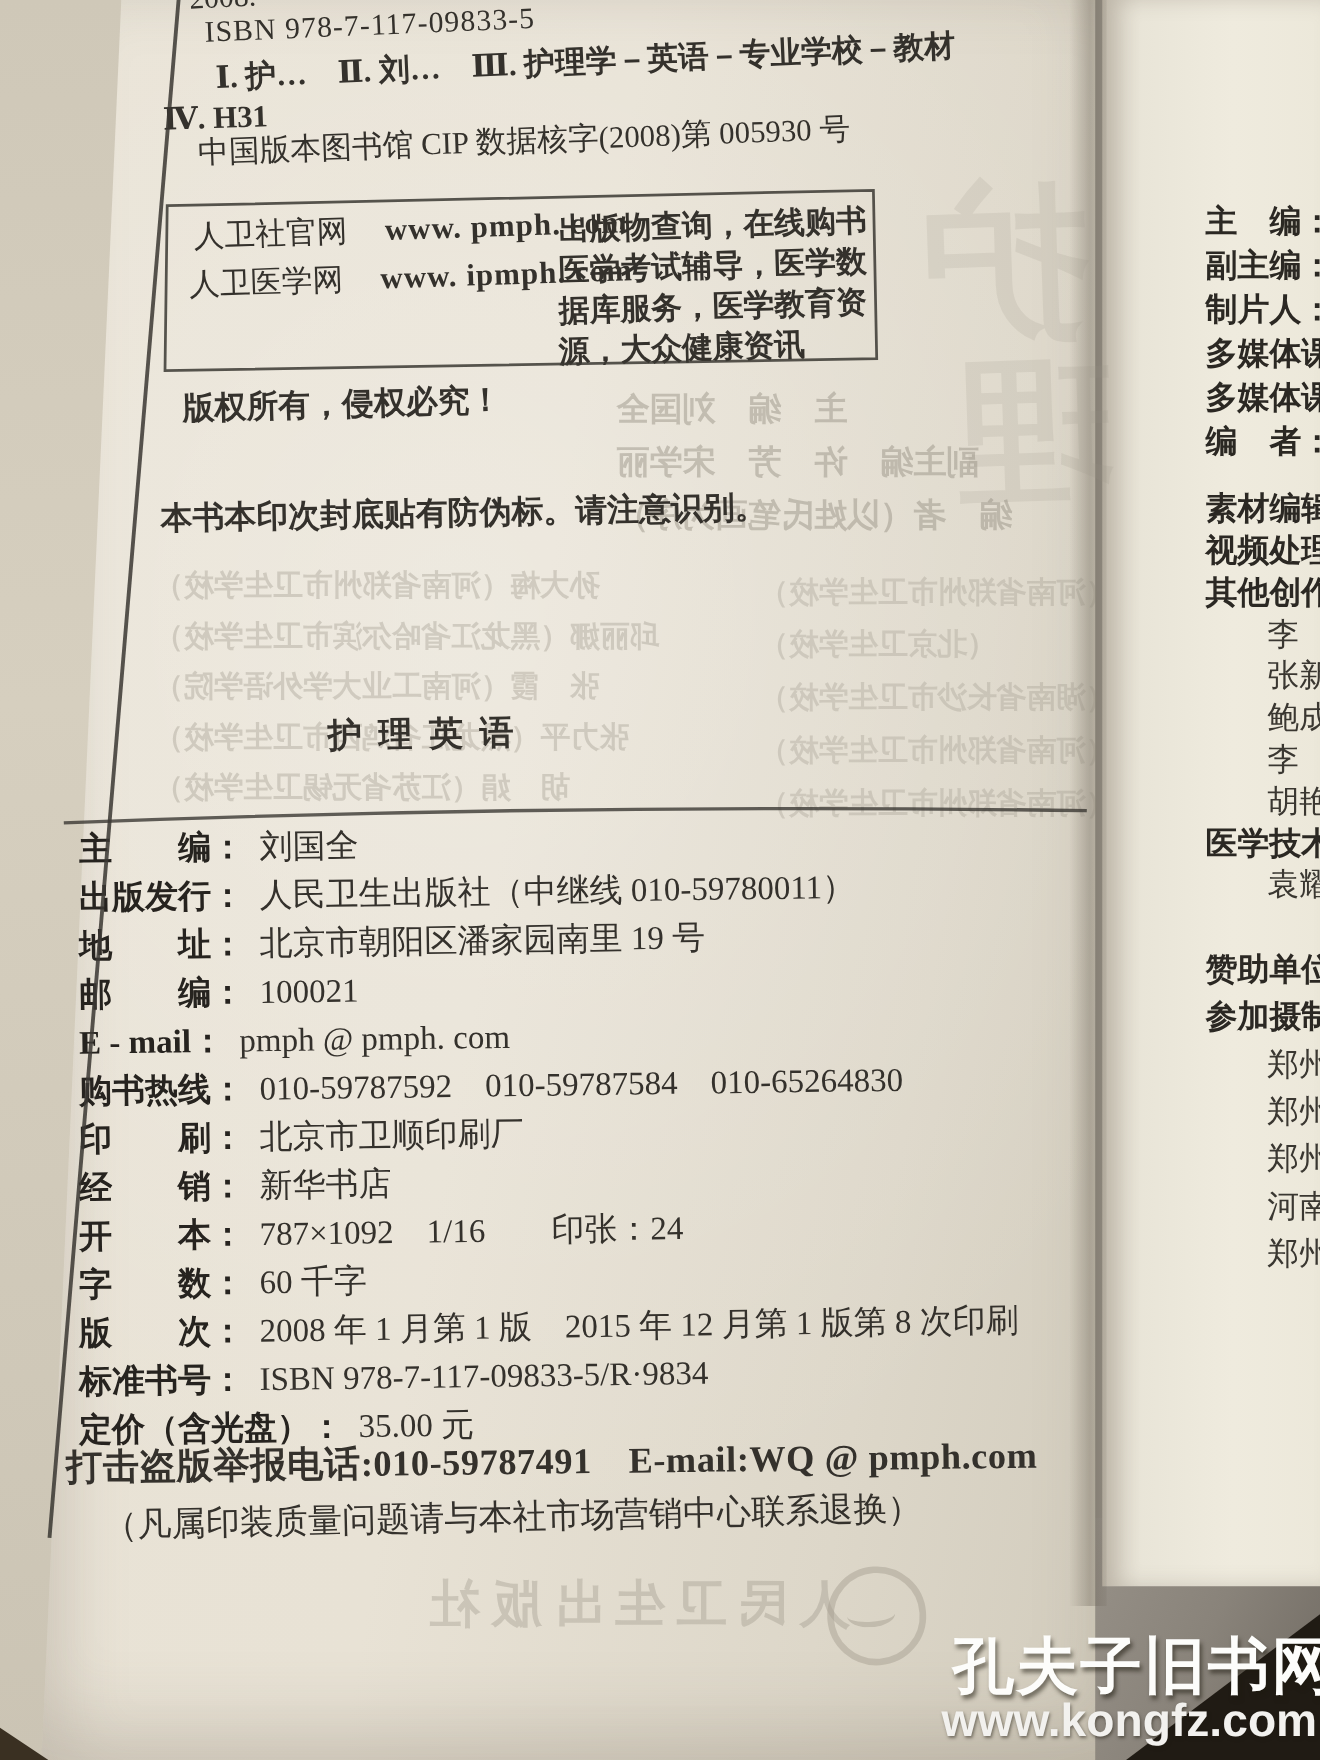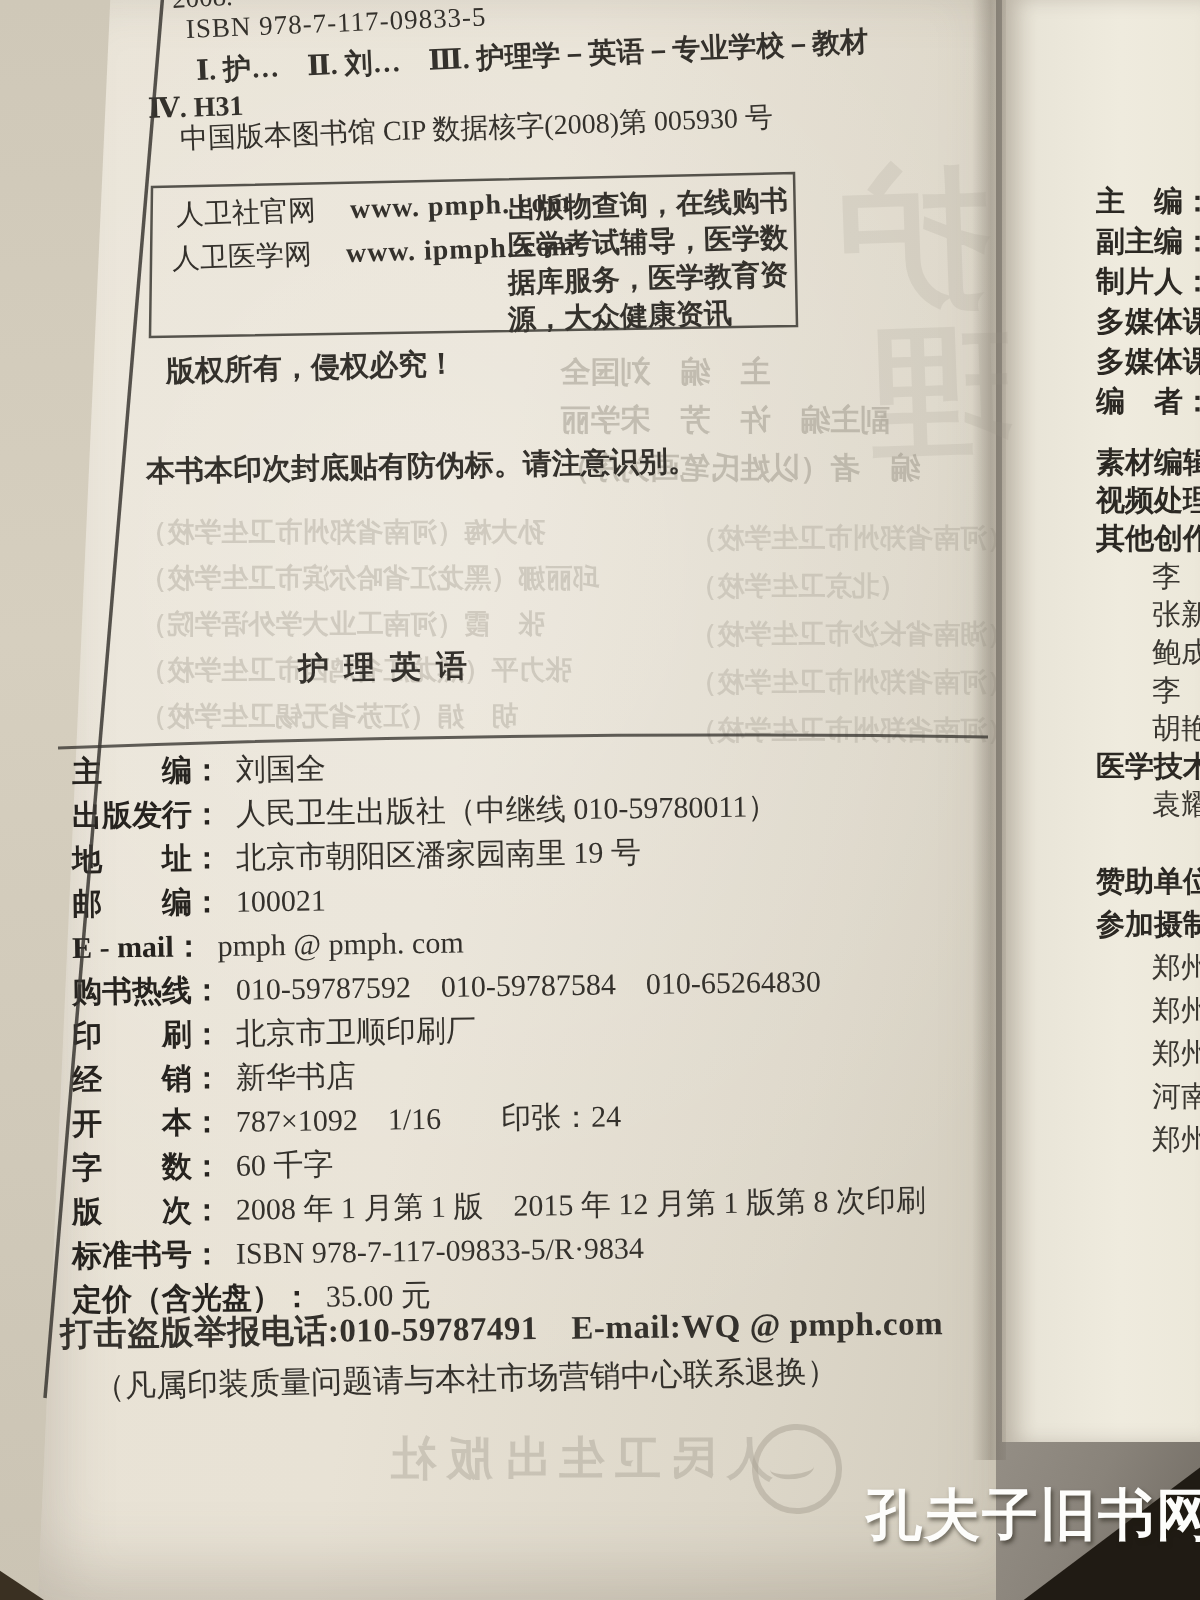--- a/index.html
+++ b/index.html
@@ -187,14 +187,15 @@
       <div class="rrow ind" style="top: 1120px;">郑州</div>
     </div>
 
   <svg class="overlay" width="1200" height="1600" viewBox="0 0 1200 1600">
     <line x1="163" y1="-8" x2="45" y2="1398" stroke="#3b3833" stroke-width="3.5" opacity="0.85"></line>
     <path d="M58,748 Q520,730 988,737" fill="none" stroke="#3b3833" stroke-width="3" opacity="0.8"></path>
     <path d="M152,187 L794,173 L797,326 L150,337 Z" fill="none" stroke="#3b3833" stroke-width="2.5" opacity="0.85"></path>
   </svg>
 
   <div class="wm1">孔夫子旧书网</div>
+  <div class="wm2">www.kongfz.com</div>
 
 </div>
 
 </body></html>

